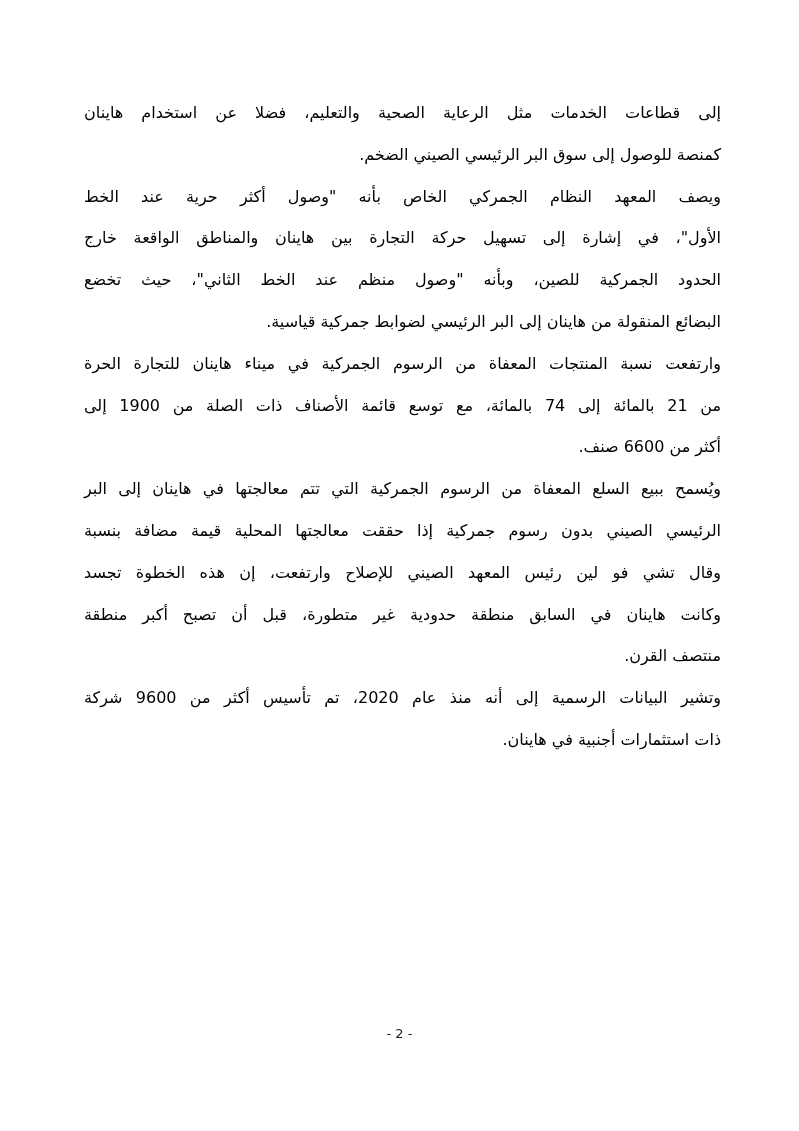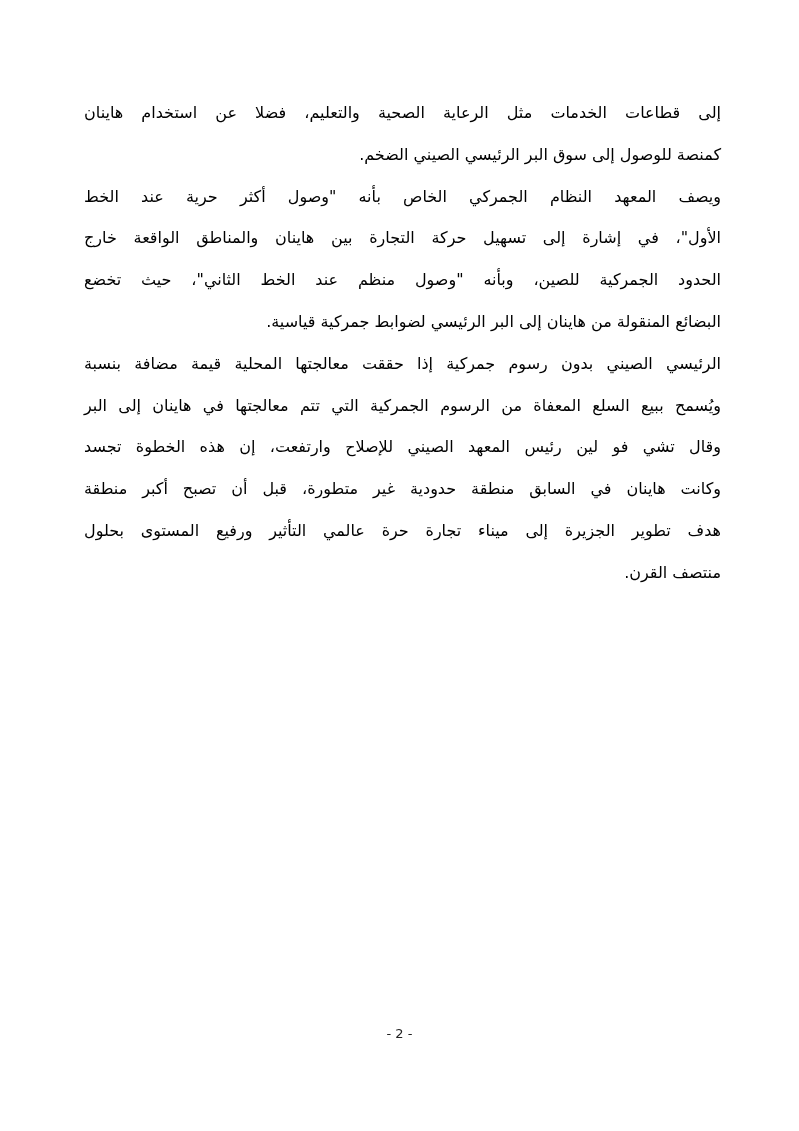--- a/index.html
+++ b/index.html
@@ -65,28 +65,34 @@
         <div class="line">إلى قطاعات الخدمات مثل الرعاية الصحية والتعليم، فضلا عن استخدام هاينان</div>
         <div class="line last">كمنصة للوصول إلى سوق البر الرئيسي الصيني الضخم.</div>
       </div>
       <div class="paragraph">
         <div class="line">ويصف المعهد النظام الجمركي الخاص بأنه "وصول أكثر حرية عند الخط</div>
         <div class="line">الأول"، في إشارة إلى تسهيل حركة التجارة بين هاينان والمناطق الواقعة خارج</div>
         <div class="line">الحدود الجمركية للصين، وبأنه "وصول منظم عند الخط الثاني"، حيث تخضع</div>
         <div class="line last">البضائع المنقولة من هاينان إلى البر الرئيسي لضوابط جمركية قياسية.</div>
       </div>
       <div class="paragraph">
+        <div class="line">وارتفعت نسبة المنتجات المعفاة من الرسوم الجمركية في ميناء هاينان للتجارة الحرة</div>
+        <div class="line">من 21 بالمائة إلى 74 بالمائة، مع توسع قائمة الأصناف ذات الصلة من 1900 إلى</div>
+        <div class="line last">أكثر من 6600 صنف.</div>
       </div>
       <div class="paragraph">
+        <div class="line">ويُسمح ببيع السلع المعفاة من الرسوم الجمركية التي تتم معالجتها في هاينان إلى البر</div>
         <div class="line">الرئيسي الصيني بدون رسوم جمركية إذا حققت معالجتها المحلية قيمة مضافة بنسبة</div>
-        <div class="line">ويُسمح ببيع السلع المعفاة من الرسوم الجمركية التي تتم معالجتها في هاينان إلى البر</div>
       </div>
       <div class="paragraph">
         <div class="line">وقال تشي فو لين رئيس المعهد الصيني للإصلاح وارتفعت، إن هذه الخطوة تجسد</div>
       </div>
       <div class="paragraph">
         <div class="line">وكانت هاينان في السابق منطقة حدودية غير متطورة، قبل أن تصبح أكبر منطقة</div>
-        <div class="line">هدف تطوير الجزيرة إلى ميناء تجارة حرة عالمي التأثير ورفيع المستوى بحلول</div>
         <div class="line last">منتصف القرن.</div>
+      </div>
+      <div class="paragraph">
+        <div class="line">وتشير البيانات الرسمية إلى أنه منذ عام 2020، تم تأسيس أكثر من 9600 شركة</div>
+        <div class="line last">ذات استثمارات أجنبية في هاينان.</div>
       </div>
     </div>
   <div class="page-number">- 2 -</div>
 </div>
 
 </body></html>

